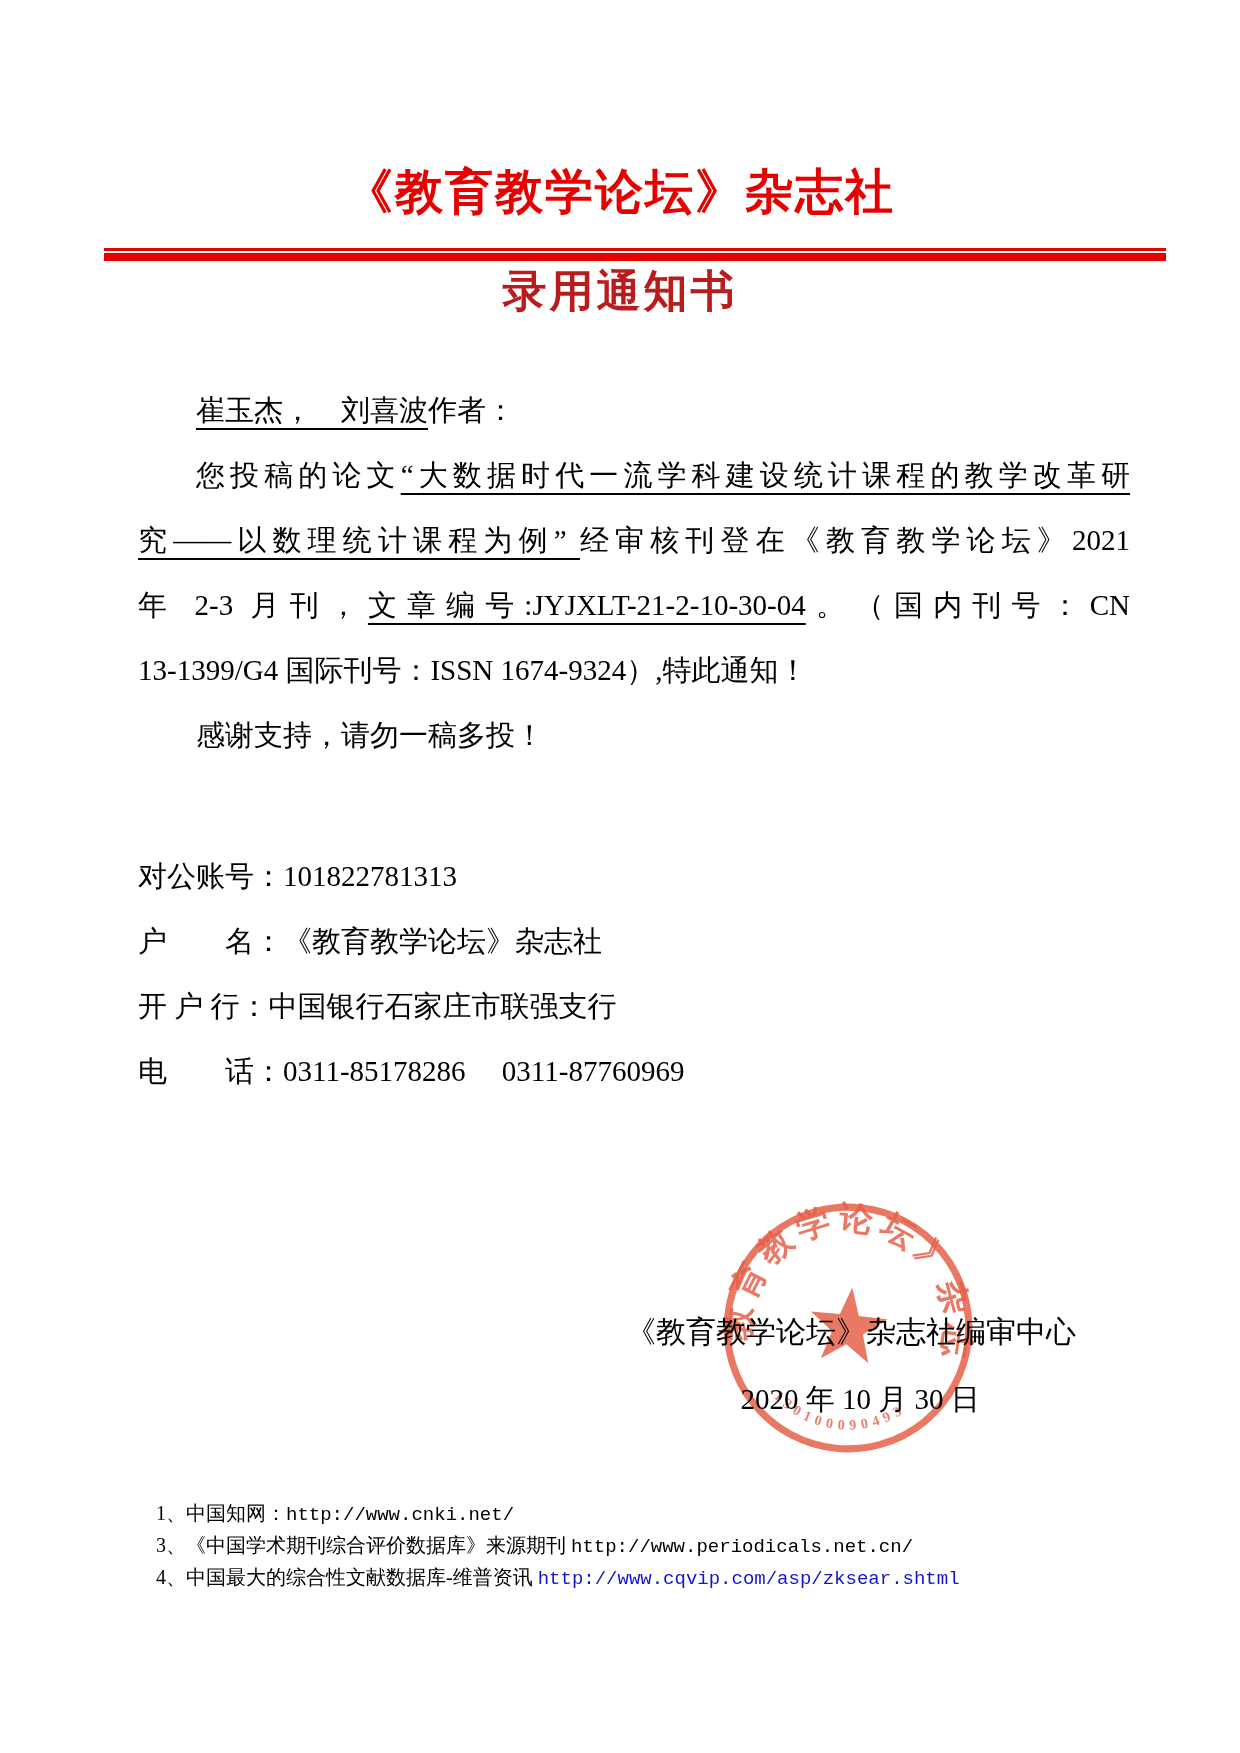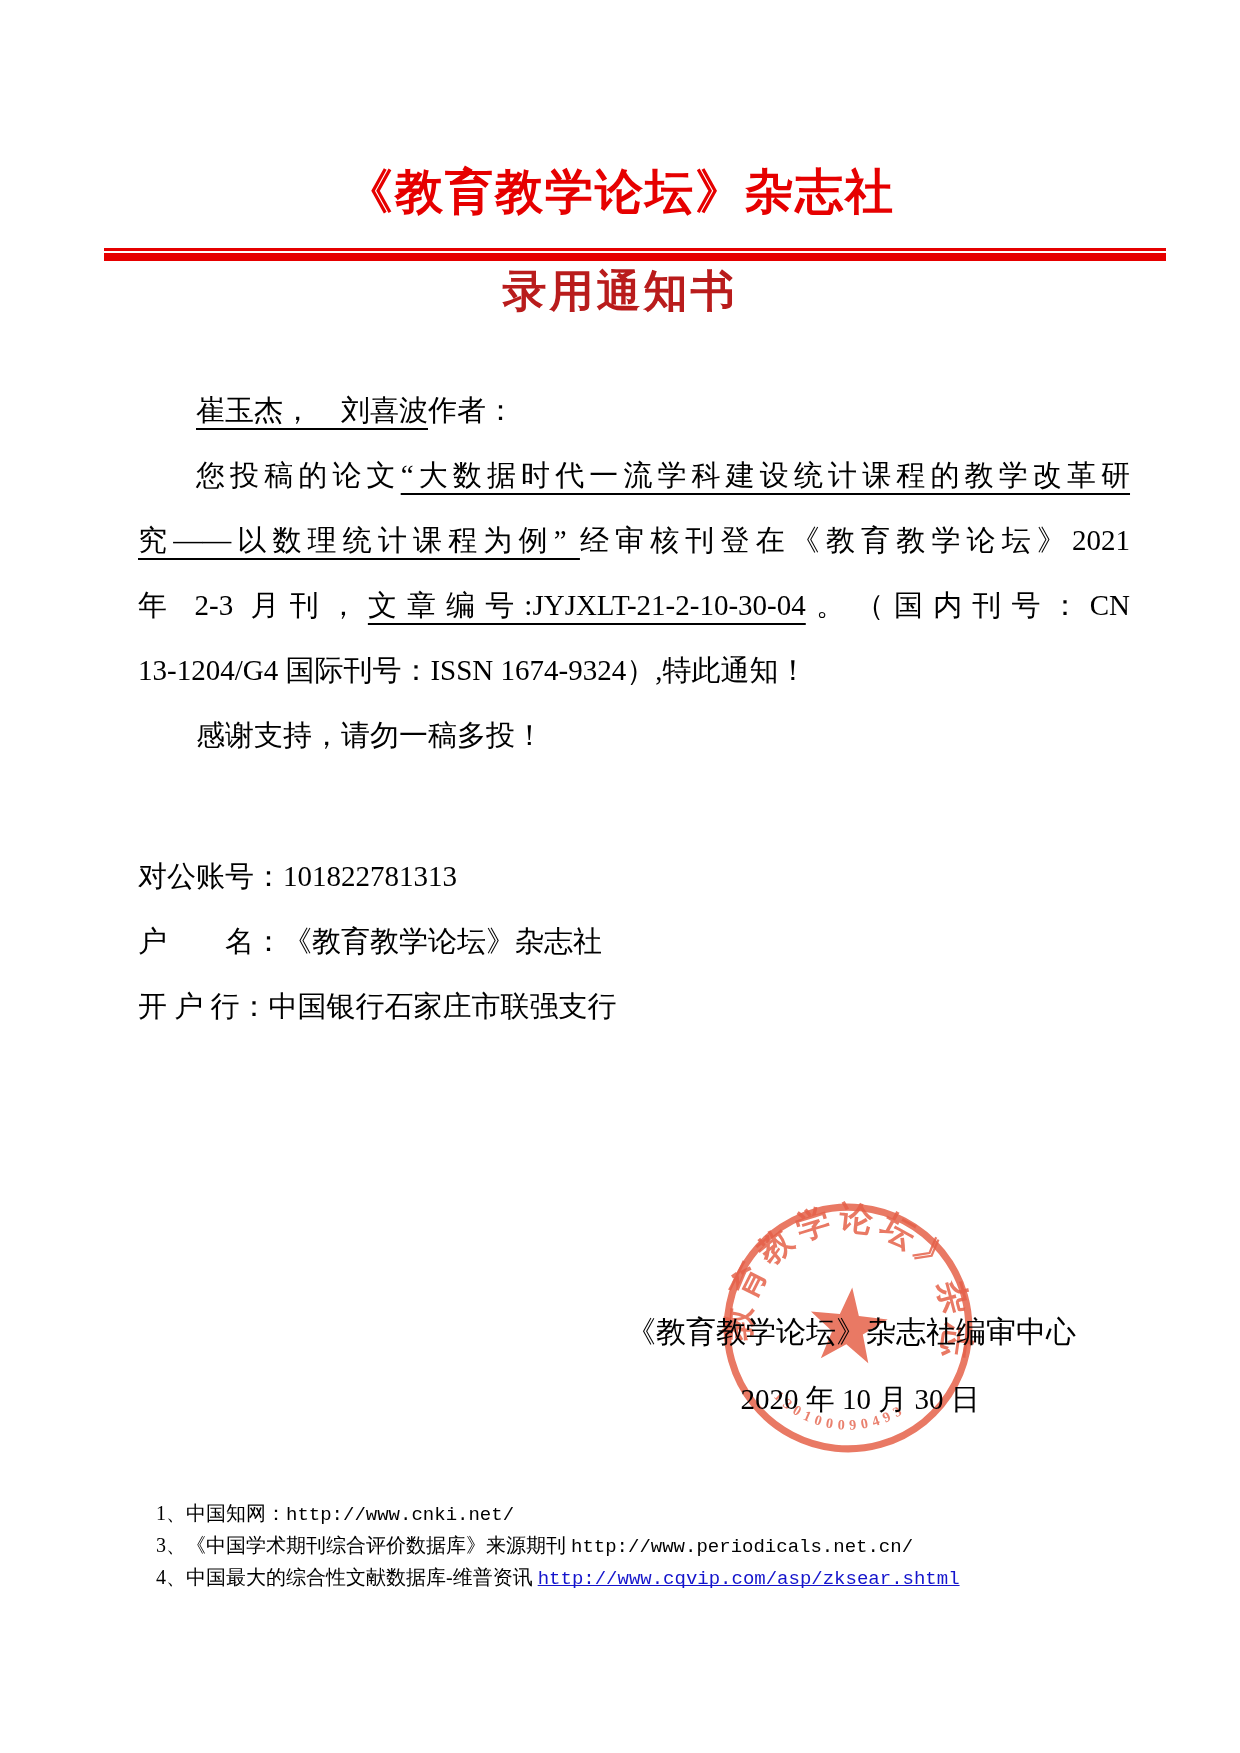--- a/index.html
+++ b/index.html
@@ -52,21 +52,21 @@
   .stamp text { font-family:"Liberation Serif","DejaVu Serif",serif; font-weight:bold; }
   .footer {
     position:absolute; left:156px; top:1486px; width:980px;
     font-size:20px; line-height:30px;
   }
   .footer .url {
     font-family:"Liberation Mono","DejaVu Sans Mono",monospace;
     font-size:19px;
   }
   .footer .link {
-    color:#1414cc; text-decoration:underline; cursor:pointer;
+    color:#1414cc; cursor:pointer;
     text-decoration-skip-ink:none;
   }
 </style>
 </head>
 <body>
 
 <div class="page">
 
   <div class="org-title">《教育教学论坛》杂志社</div>
 
@@ -85,36 +85,39 @@
     <div class="line indent fill">
       <span>您投稿的论文</span><span class="u">“大数据时代一流学科建设统计课程的教学改革研</span>
     </div>
     <div class="line fill">
       <span class="u">究——以数理统计课程为例” </span><span>经审核刊登在《教育教学论坛》2021</span>
     </div>
     <div class="line fill">
       <span>年 2-3 月刊，</span><span class="u">文章编号:JYJXLT-21-2-10-30-04</span><span>。（国内刊号：CN</span>
     </div>
     <div class="line">
-      <span>13-1204/G4 国际刊号：ISSN 1674-9324）,特此通知！</span>
+      <span>13-1399/G4 国际刊号：ISSN 1674-9324）,特此通知！</span>
     </div>
     <div class="line indent">
       <span>感谢支持，请勿一稿多投！</span>
     </div>
   </div>
 
   <div class="account">
     <div class="line">
       <span>对公账号：</span><span>101822781313</span>
     </div>
     <div class="line">
       <span>户　　名：</span><span>《教育教学论坛》杂志社</span>
     </div>
     <div class="line">
       <span>开 户 行：</span><span>中国银行石家庄市联强支行</span>
+    </div>
+    <div class="line">
+      <span>电　　话：</span><span>0311-85178286　 0311-87760969</span>
     </div>
   </div>
 
   <div class="sig-name">《教育教学论坛》杂志社编审中心</div>
   <div class="sig-date">2020 年 10 月 30 日</div>
 
   <svg class="stamp" viewBox="0 0 260 260" aria-hidden="true">
     <defs>
       <path id="arcTop" d="M 38.8,163.2 A 97,97 0 1 1 221.2,163.2" fill="none"></path>
       <path id="arcBottom" d="M 48.1,187.4 A 100,100 0 0 0 211.9,187.4" fill="none"></path>

